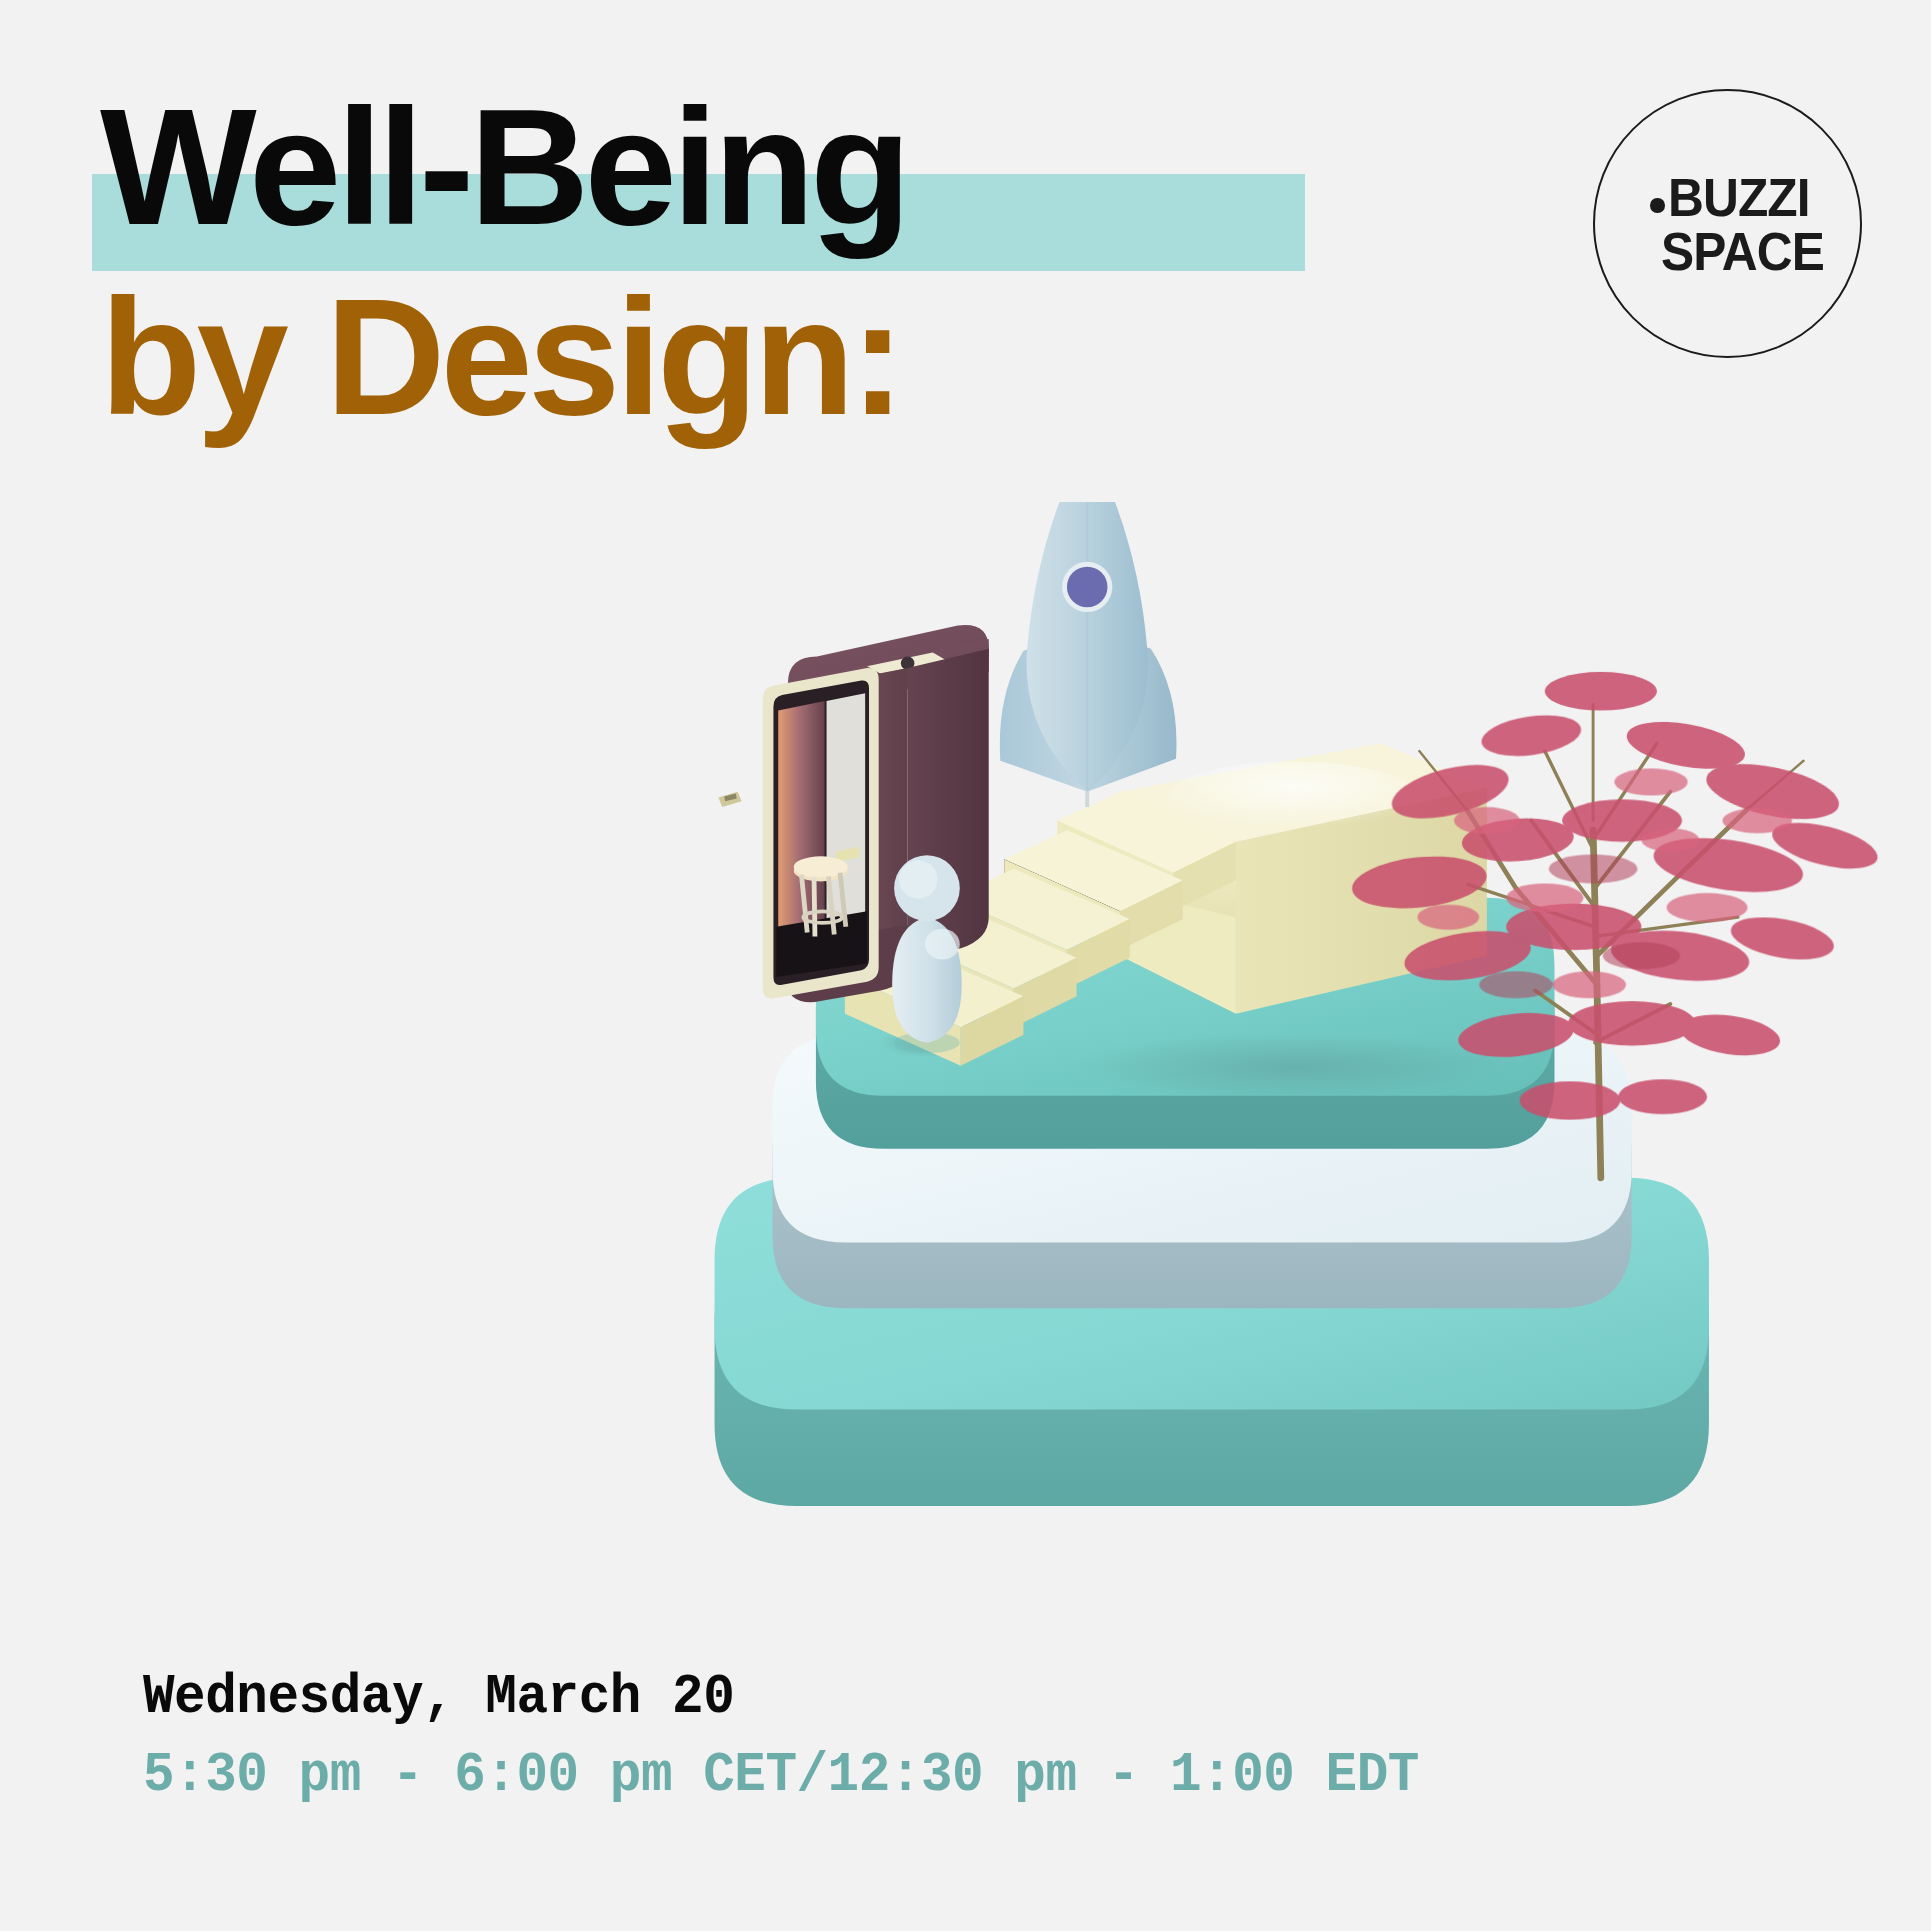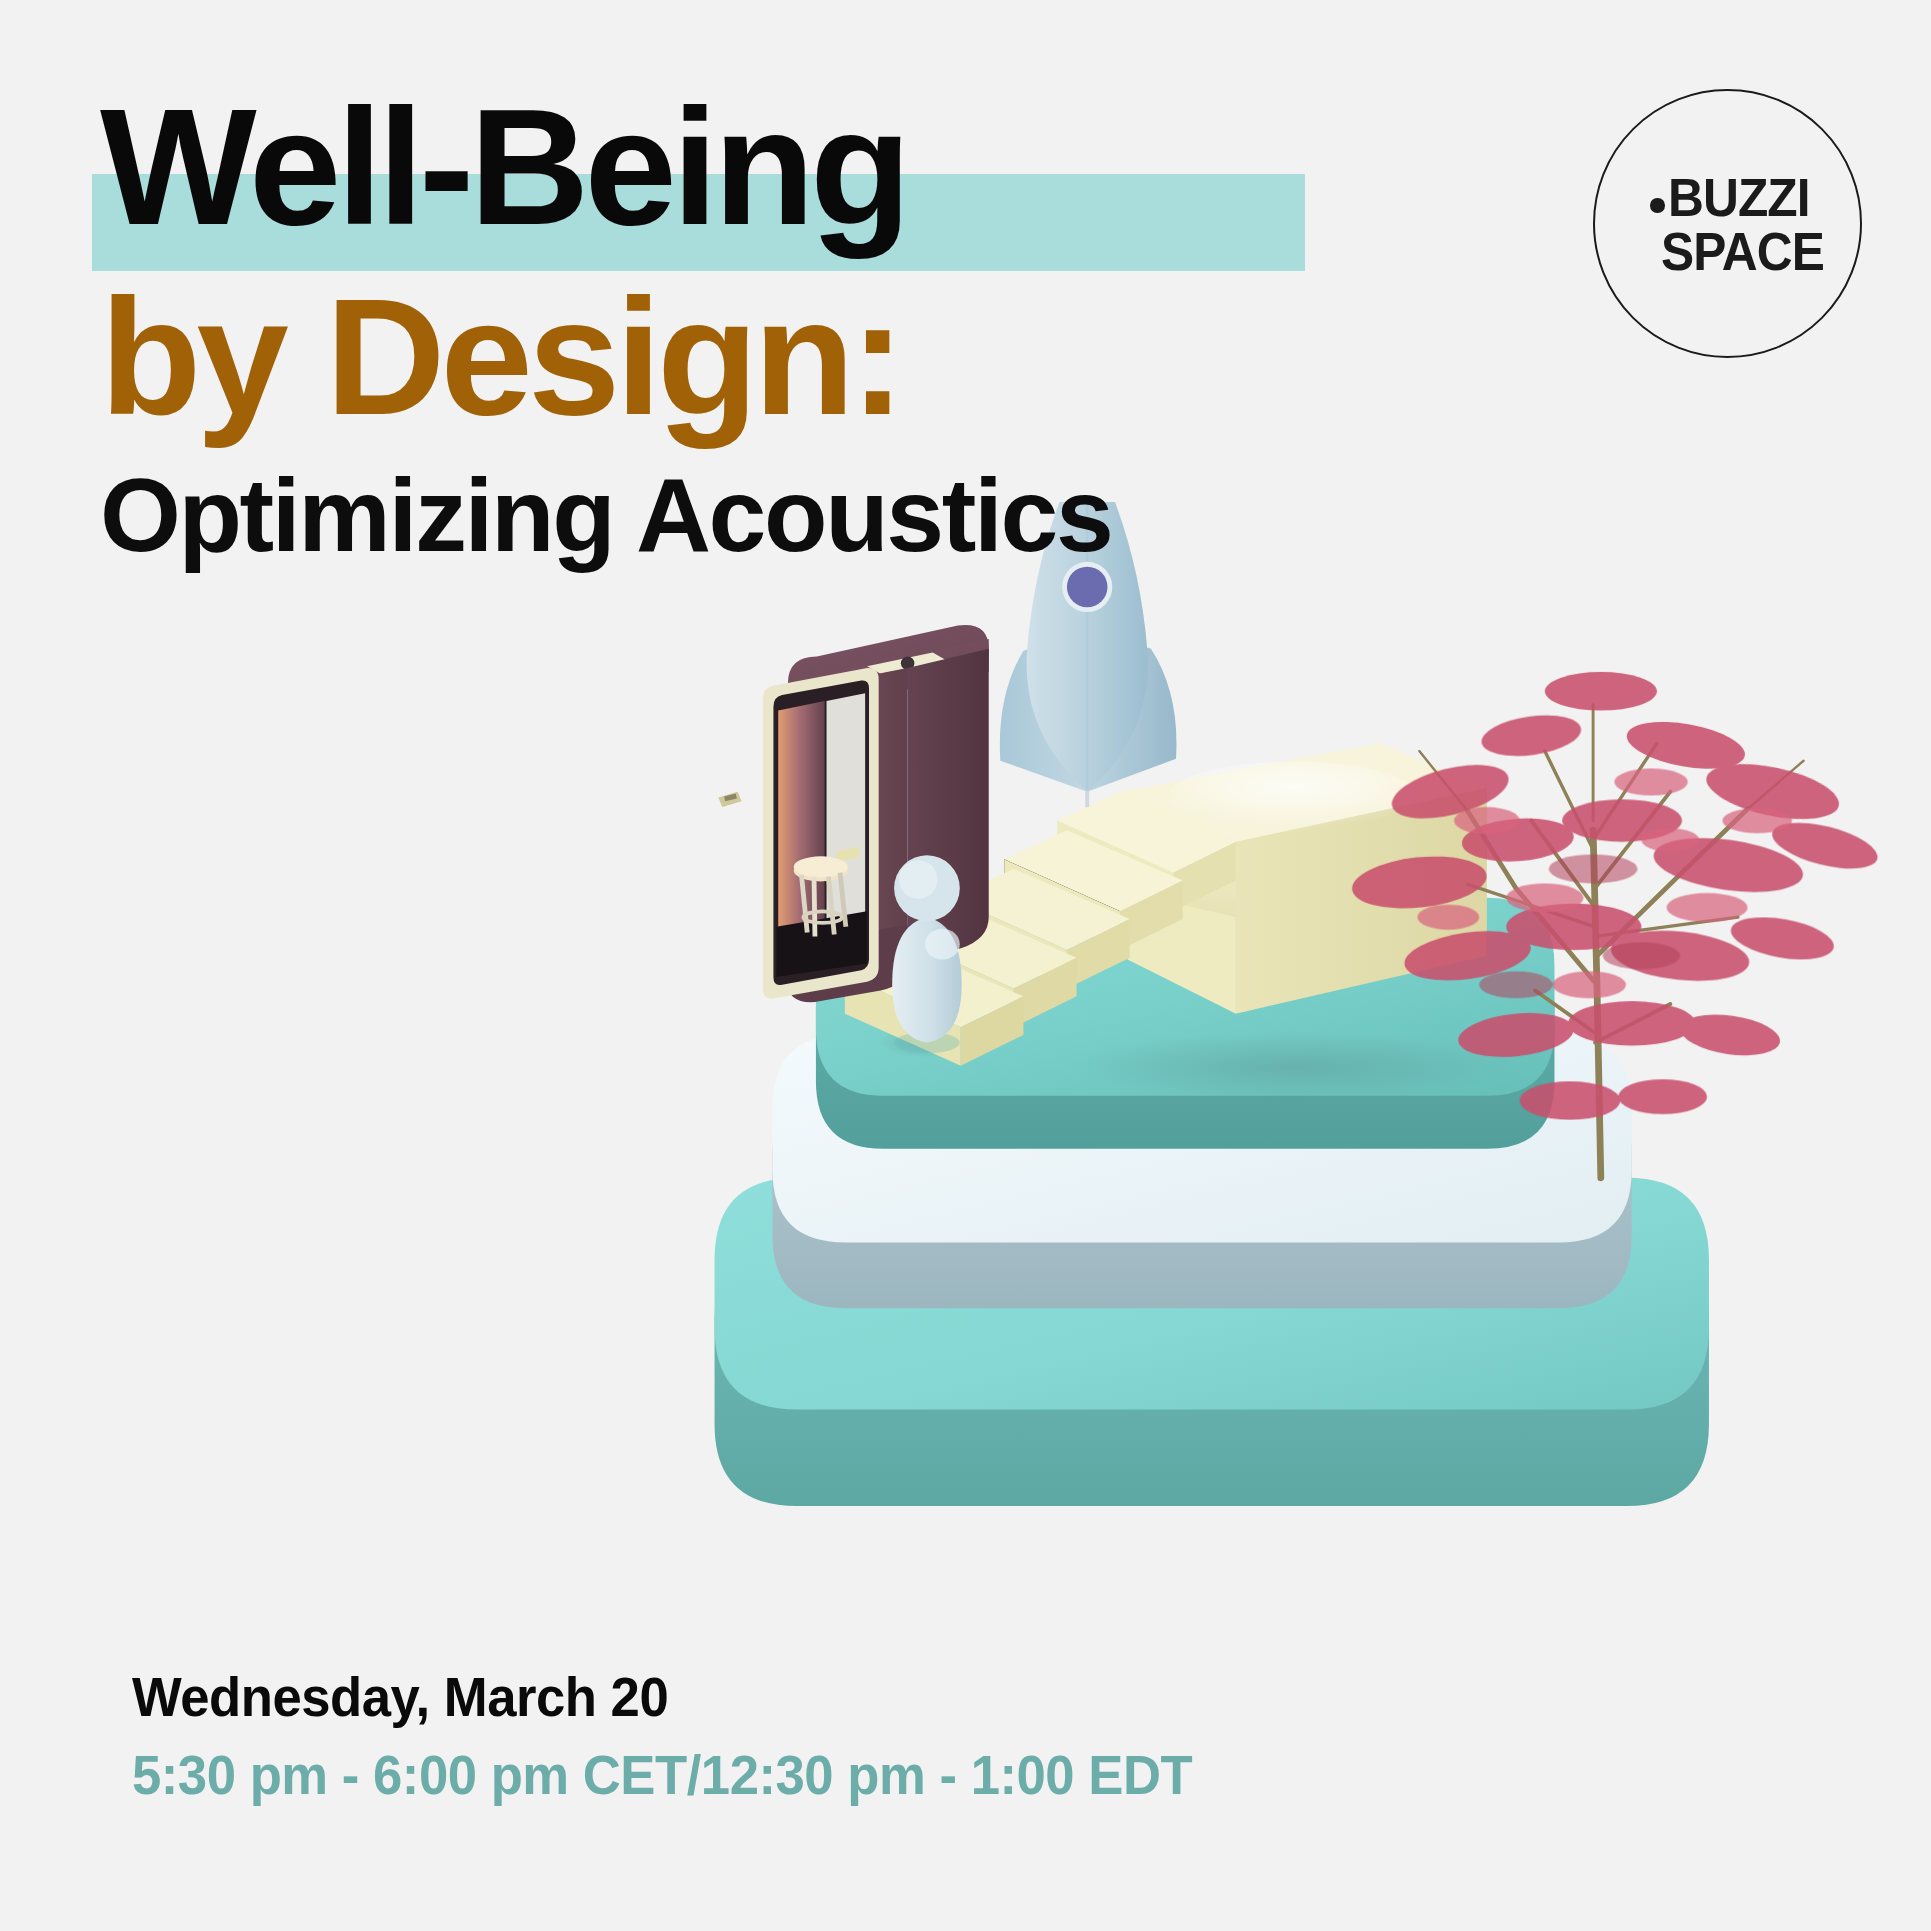--- a/index.html
+++ b/index.html
@@ -113,23 +113,24 @@
     transform: scaleX(0.92);
     transform-origin: left center;
     font-family: "Liberation Sans", sans-serif;
   }
   .logo-l1 { top: 79px; }
   .logo-l2 { top: 133px; left: 66px; }
 
   
   .footer {
     position: absolute;
-    left: 132px;
+    left: 143px;
     bottom: 124px;
     z-index: 50;
+    font-family: Liberation Mono, monospace;
   }
   .footer-date {
     font-size: 56px;
     line-height: 66px;
     font-weight: 700;
     color: #0a0a0a;
     letter-spacing: -0.5px;
     transform: scaleX(0.94);
     transform-origin: left center;
   }
@@ -433,21 +434,20 @@
     </svg>
   </div>
 
   <div class="title-block">
     <div class="title-line1-wrap">
       <div class="hl-band" style="background: rgb(169, 221, 219);"></div>
       <div class="title-main" style="color: rgb(9, 9, 9);">Well-Being</div>
     </div>
     <div class="title-line2" style="color: #a16207;">by Design:</div>
     <div class="subtitle">
-      <span>Optimizing Acoustics</span>
     </div>
   </div>
 
   <div class="logo">
     <div class="logo-inner">
       <div class="logo-dot"></div>
       <div class="logo-l1">BUZZI</div>
       <div class="logo-l2">SPACE</div>
     </div>
   </div>

